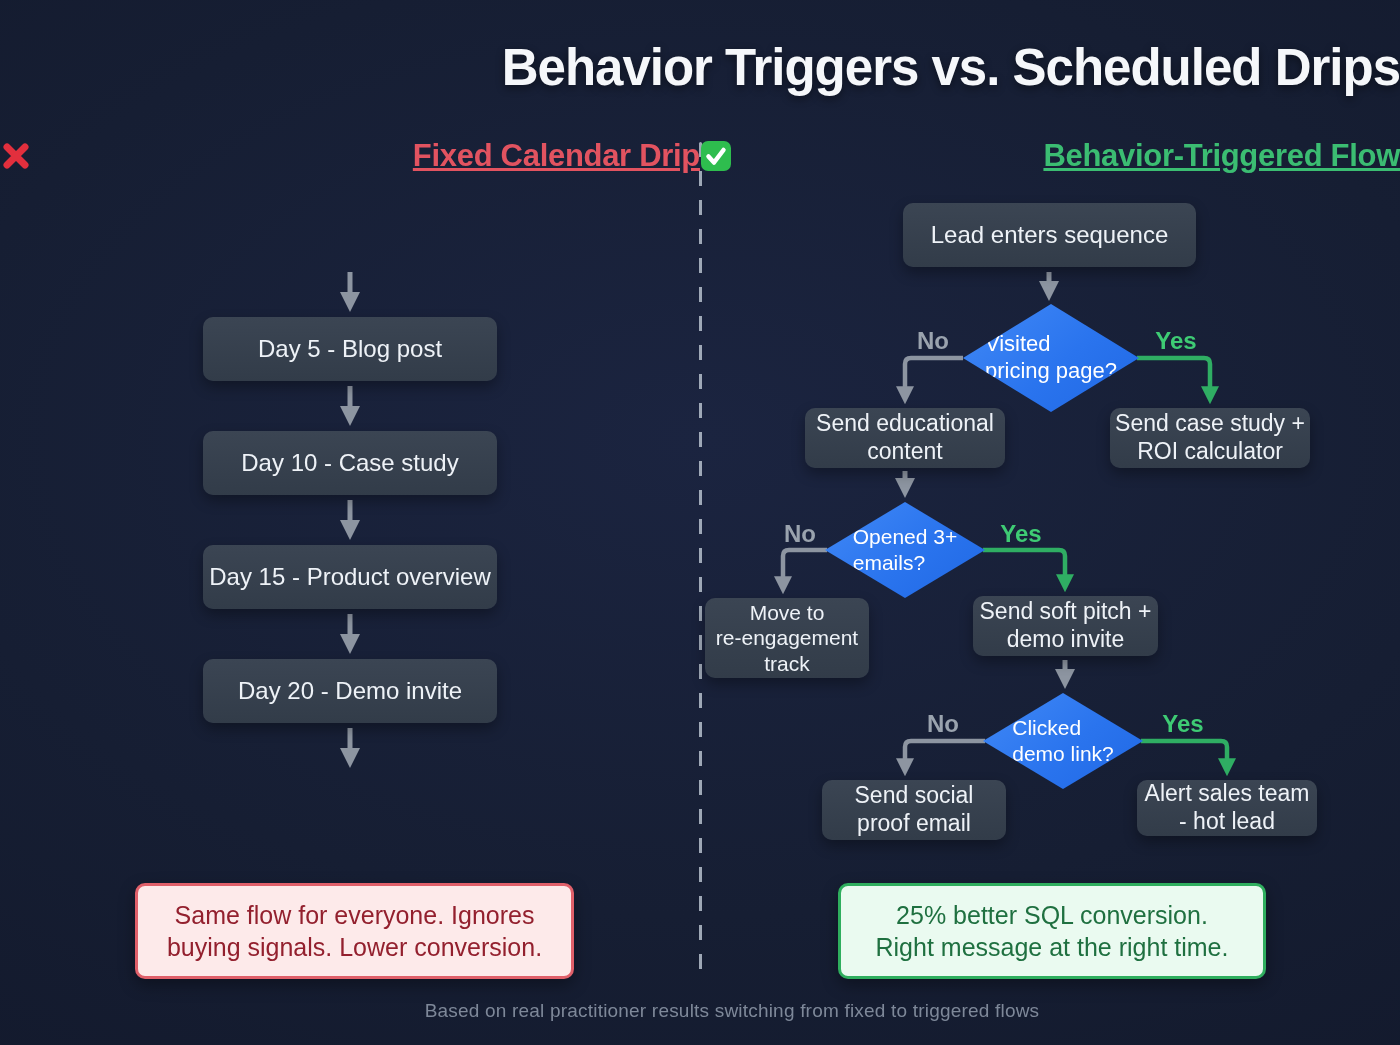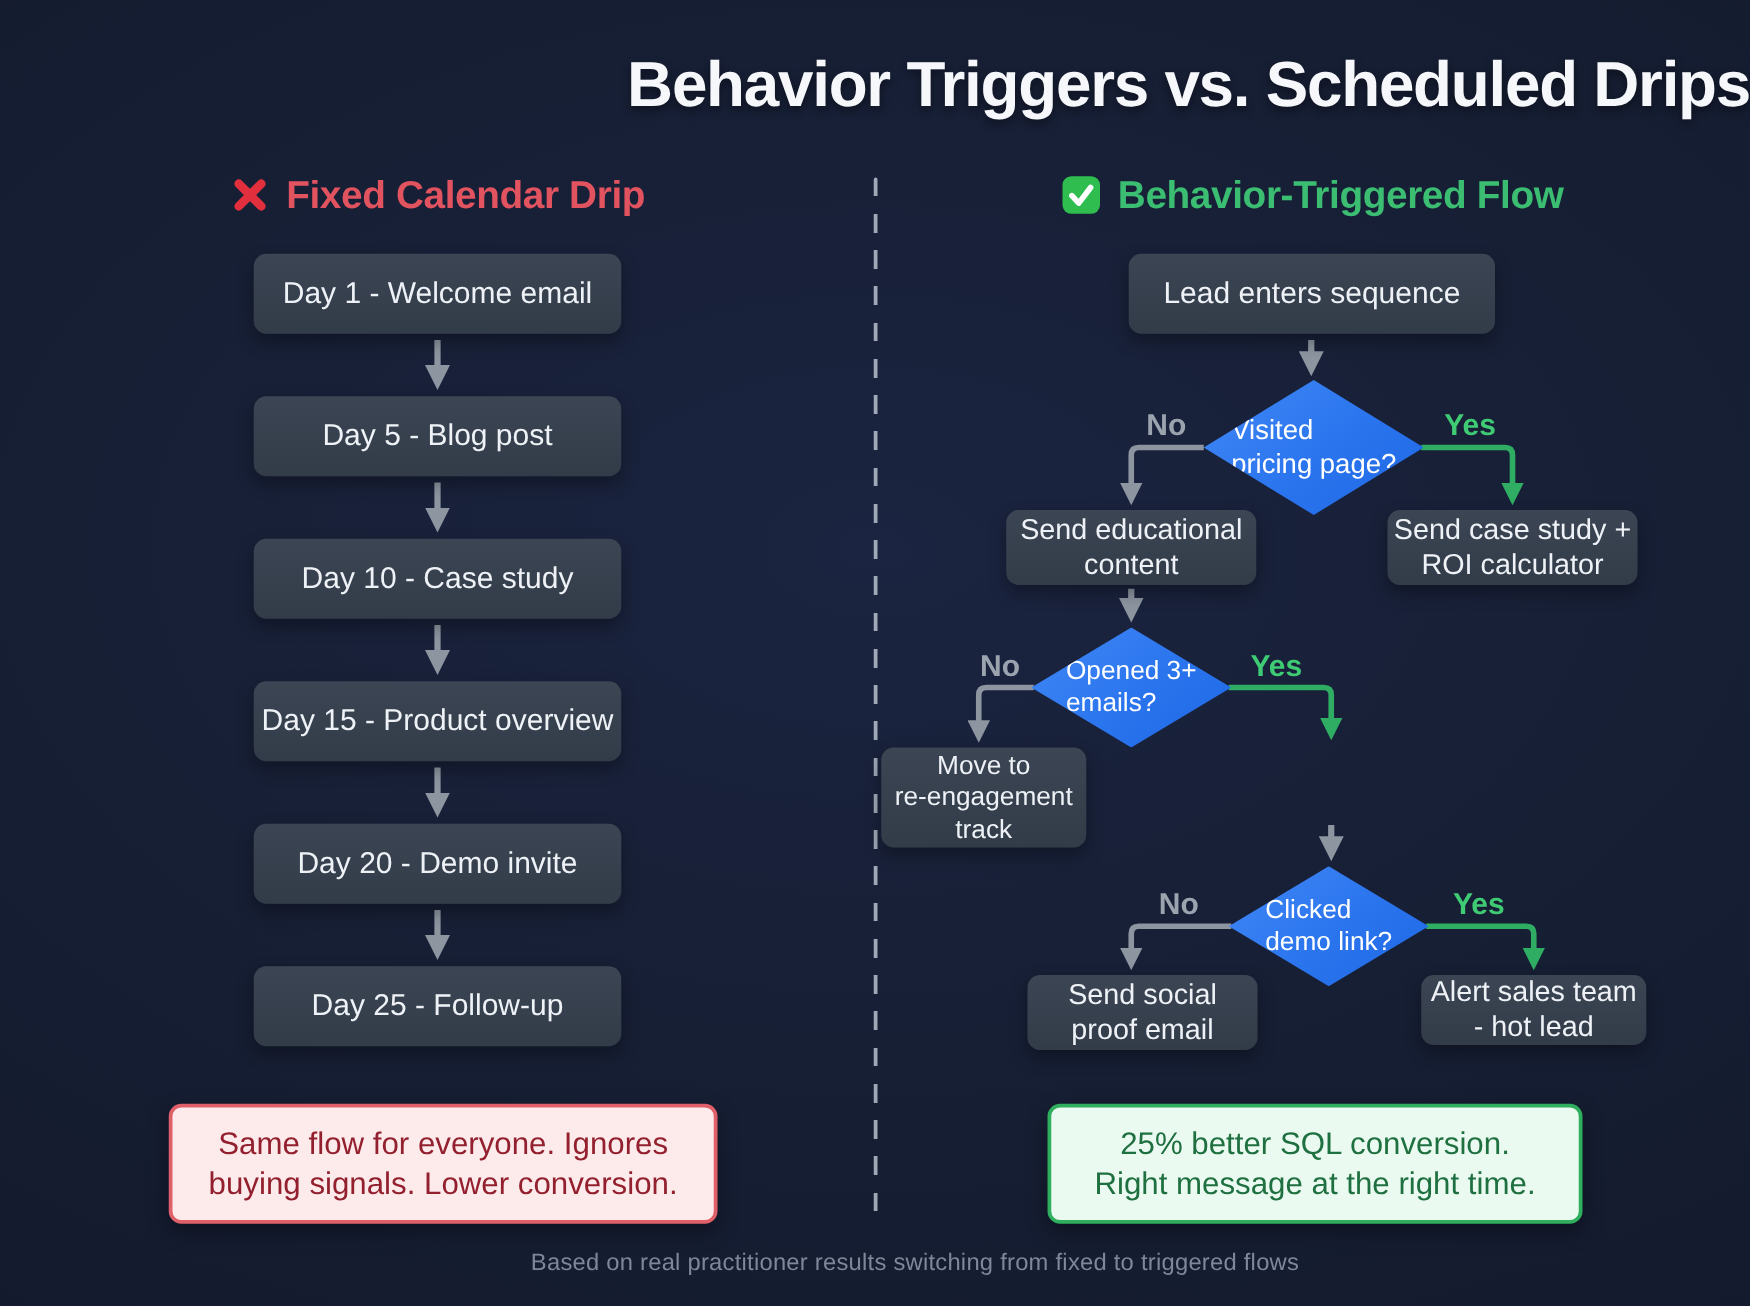--- a/index.html
+++ b/index.html
@@ -7,22 +7,22 @@
     position:relative;width:1400px;height:1045px;overflow:hidden;
     background:radial-gradient(115% 95% at 50% 42%, #1b2440 0%, #161e33 48%, #111729 100%);
     font-family:"Liberation Sans", sans-serif;
   }
   .title{
     position:absolute;top:38px;left:0;width:100%;text-align:right;
     font-size:51px;font-weight:bold;letter-spacing:-1px;color:#f5f7fa;
     text-shadow:0 3px 8px rgba(0,0,0,.45);
   }
   .col-heading{
-    position:absolute;top:138px;display:flex;align-items:center;justify-content:center;
-    gap:13px;font-size:31px;font-weight:bold;letter-spacing:-0.3px;
+    position:absolute;top:138px;display:flex;align-items:center;justify-content:space-between;
+    gap:13px;font-size:31px;font-weight:bold;letter-spacing:-0.3px;text-decoration:underline;
   }
   .col-heading.left{left:0;width:700px;color:#e25360;}
   .col-heading.right{left:700px;width:700px;color:#3bbd72;}
   .divider{
     position:absolute;left:699px;top:142px;width:3px;height:840px;z-index:0;border-radius:2px;
     background:repeating-linear-gradient(180deg, rgba(188,198,210,.82) 0px, rgba(188,198,210,.82) 15px, transparent 15px, transparent 29px);
   }
   .node{
     position:absolute;z-index:2;display:flex;align-items:center;justify-content:center;
     text-align:center;background:linear-gradient(180deg,#3b4553,#323c49);
@@ -96,26 +96,24 @@
     </g>
   </svg>
 
   <div class="col-heading left">
     <svg width="32" height="32" viewBox="0 0 32 32">
       <path d="M7 7 L25 25 M25 7 L7 25" stroke="#e22f3d" stroke-width="7" stroke-linecap="round" fill="none"></path>
     </svg>
     <span>Fixed Calendar Drip</span>
   </div>
 
-  <div class="node step" style="top:203px">Day 1 - Welcome email</div>
   <div class="node step" style="top:317px">Day 5 - Blog post</div>
   <div class="node step" style="top:431px">Day 10 - Case study</div>
   <div class="node step" style="top:545px">Day 15 - Product overview</div>
   <div class="node step" style="top:659px">Day 20 - Demo invite</div>
-  <div class="node step" style="top:773px">Day 25 - Follow-up</div>
 
   <div class="note red">Same flow for everyone. Ignores
 buying signals. Lower conversion.</div>
 
   <div class="col-heading right">
     <svg width="32" height="32" viewBox="0 0 32 32">
       <rect x="1" y="1" width="30" height="30" rx="7" fill="#2ebd4e"></rect>
       <path d="M8.5 16.5 L14 22.5 L23.5 10" stroke="#ffffff" stroke-width="4.5" fill="none" stroke-linecap="round" stroke-linejoin="round"></path>
     </svg>
     <span>Behavior-Triggered Flow</span>
@@ -132,20 +130,22 @@
   <div class="node" style="left:805px;top:408px;width:200px;height:60px;font-size:23px">Send educational
 content</div>
 
   <div class="diamond" style="left:825px;top:502px;width:160px;height:96px;font-size:21px">Opened 3+
 emails?</div>
   <div class="branch-label no" style="left:800px;top:534px">No</div>
   <div class="branch-label yes" style="left:1021px;top:534px">Yes</div>
   <div class="node" style="left:705px;top:598px;width:164px;height:80px;font-size:21px">Move to
 re-engagement
 track</div>
+  <div class="node" style="left:973px;top:596px;width:185px;height:60px;font-size:23px">Send soft pitch +
+demo invite</div>
 
   <div class="diamond" style="left:983px;top:693px;width:160px;height:96px;font-size:21px">Clicked
 demo link?</div>
   <div class="branch-label no" style="left:943px;top:724px">No</div>
   <div class="branch-label yes" style="left:1183px;top:724px">Yes</div>
   <div class="node" style="left:822px;top:780px;width:184px;height:60px;font-size:23px">Send social
 proof email</div>
   <div class="node" style="left:1137px;top:780px;width:180px;height:56px;font-size:23px">Alert sales team
 - hot lead</div>
 

